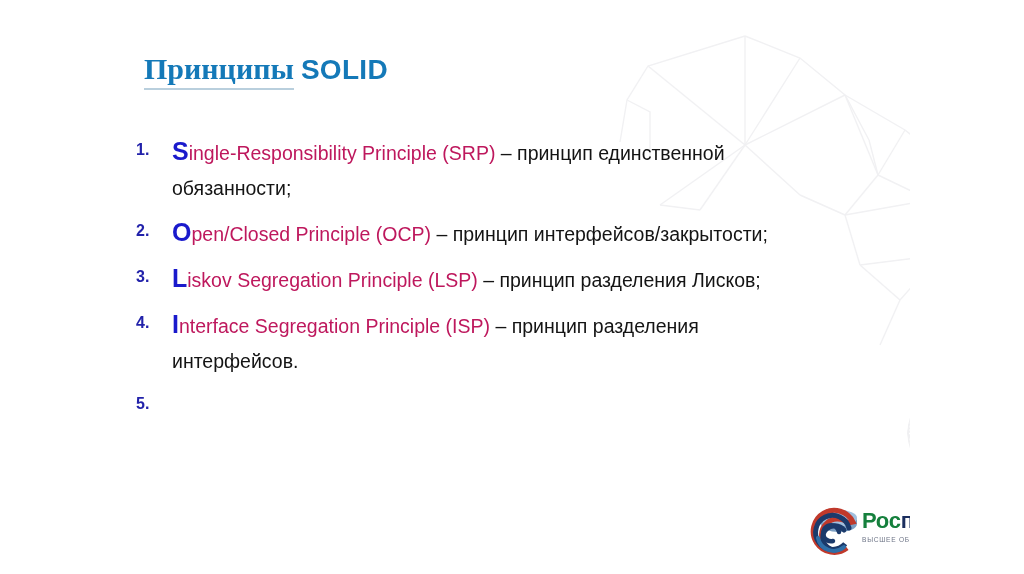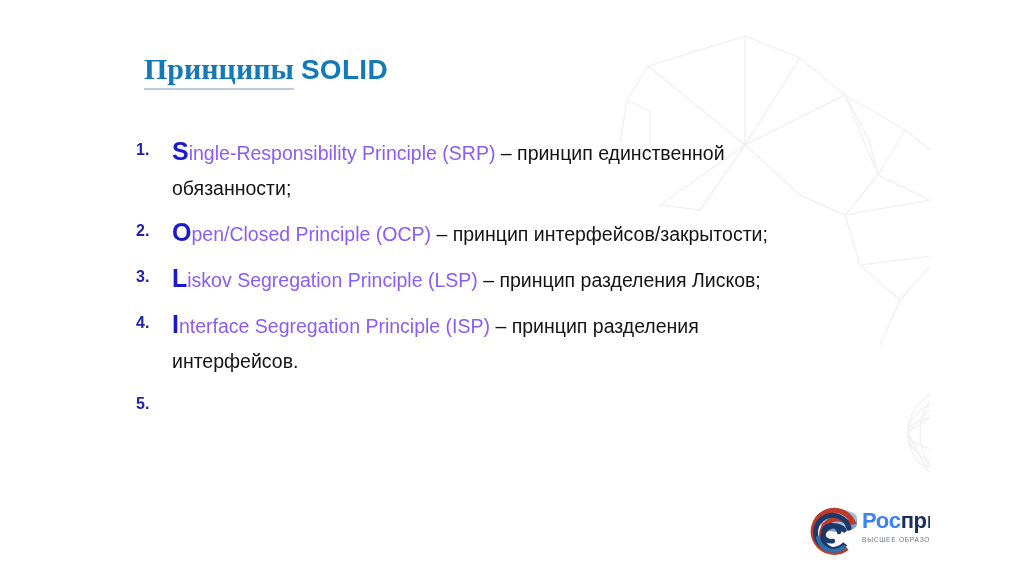--- a/index.html
+++ b/index.html
@@ -14,21 +14,20 @@
     overflow: hidden;
     position: relative;
   }
 
   #slide {
     position: relative;
     width: 910px;
     height: 574px;
     background: #ffffff;
     overflow: hidden;
-    padding-left: 20px;
   }
 
   
   .bg-layer {
     position: absolute;
     top: 0;
     left: 0;
     width: 1024px;
     height: 574px;
     pointer-events: none;
@@ -86,21 +85,21 @@
     line-height: 35px;
     color: #141414;
   }
   .p-cap {
     font-weight: bold;
     font-size: 25px;
     color: #1a1acc;
     line-height: 0;
   }
   .p-en {
-    color: #8b5cf6;
+    color: #be185d;
     font-size: 19.5px;
   }
   .p-ru {
     color: #141414;
   }
 
   
   #logo {
     position: absolute;
     left: 806px;
@@ -121,21 +120,21 @@
     top: 6px;
   }
   .logo-word {
     font-family: "Liberation Sans", sans-serif;
     font-weight: bold;
     font-size: 22px;
     letter-spacing: -0.3px;
     line-height: 24px;
     white-space: nowrap;
   }
-  .logo-ros { color: #3b82f6; }
+  .logo-ros { color: #15803d; }
   .logo-distant { color: #1b2e5e; }
   .logo-tagline {
     font-family: "Liberation Sans", sans-serif;
     font-size: 6.6px;
     letter-spacing: 0.75px;
     color: #6d7486;
     white-space: nowrap;
     margin-top: 3px;
   }
 </style>

